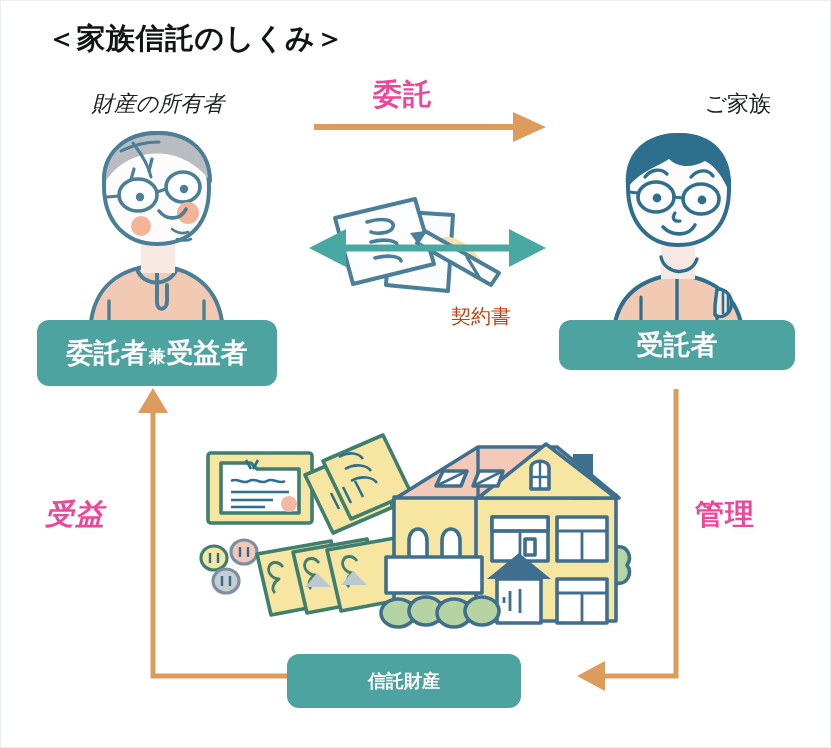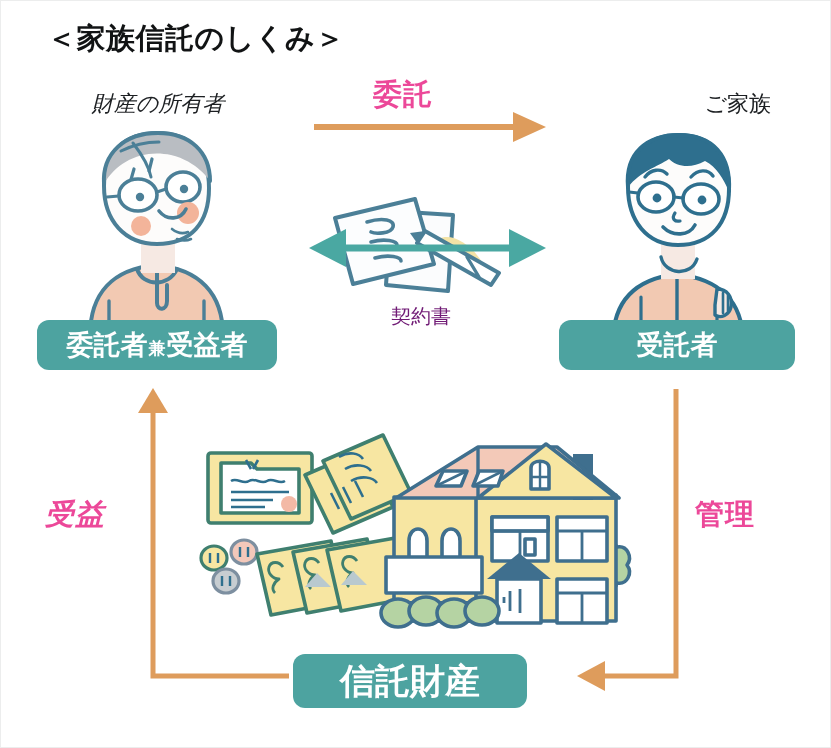--- a/index.html
+++ b/index.html
@@ -48,38 +48,38 @@
     white-space:nowrap;
     letter-spacing:1px;
   }
   #label-itaku{left:372px; top:74px;}
   #label-jueki{left:44px; top:494px;font-style:italic;}
   #label-kanri{left:694px; top:494px;}
 
   
   #caption-contract{
     left:330px; top:302px; width:180px;
-    font-size:20px; color:#701a75; text-align:center;
+    font-size:20px; color:#c2410c; text-align:right;
     white-space:nowrap;
   }
 
   
   .badge{
     background:#4da3a0;
     border-radius:12px;
     color:#ffffff;
     display:flex;
     align-items:center;
     justify-content:center;
     font-weight:bold;
     box-sizing:border-box;
   }
-  #badge-settlor{left:36px; top:319px; width:240px; height:50px; font-size:27px;}
+  #badge-settlor{left:36px; top:319px; width:240px; height:66px; font-size:27px;}
   #badge-trustee{left:558px; top:319px; width:236px; height:50px; font-size:27px;}
-  #badge-assets{left:292px; top:653px; width:234px; height:54px; font-size:35px;}
+  #badge-assets{left:286px; top:653px; width:234px; height:54px; font-size:18px;}
   .badge .kanji-small{font-size:17px; padding:0 1px; position:relative; top:3px;}
 
   
   #arrow-layer, #art-layer{
     left:0; top:0; width:831px; height:748px;
     pointer-events:none;
   }
 </style>
 </head>
 <body>

